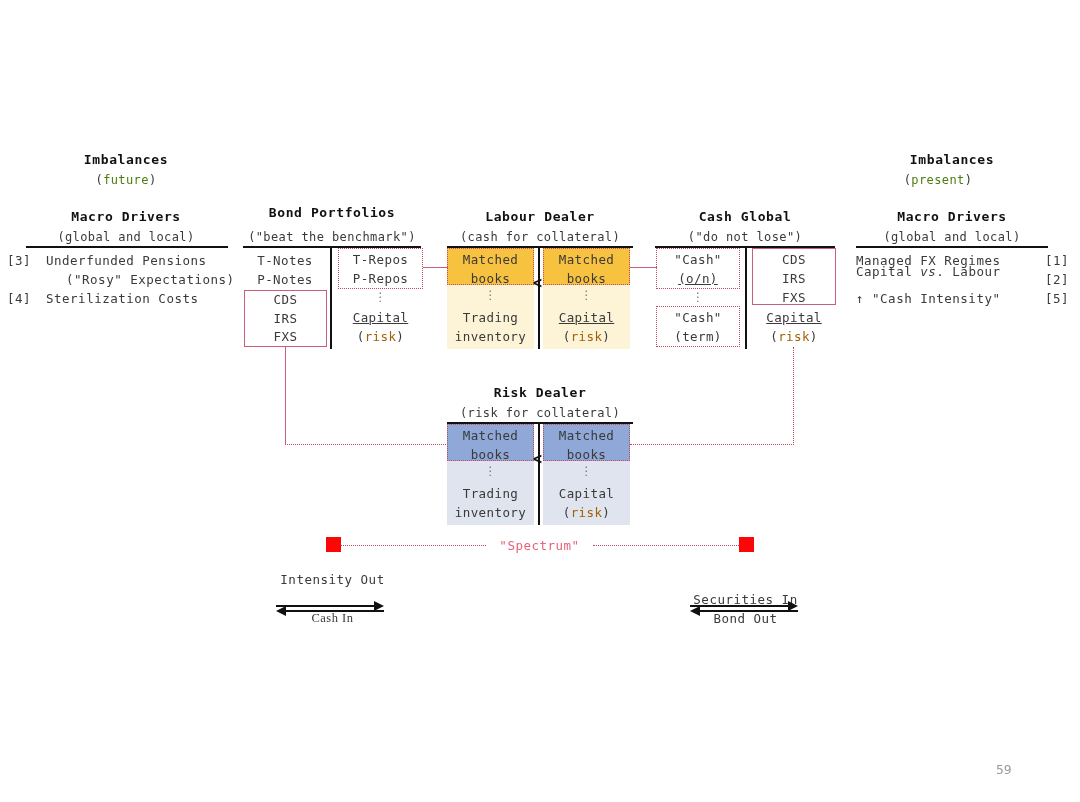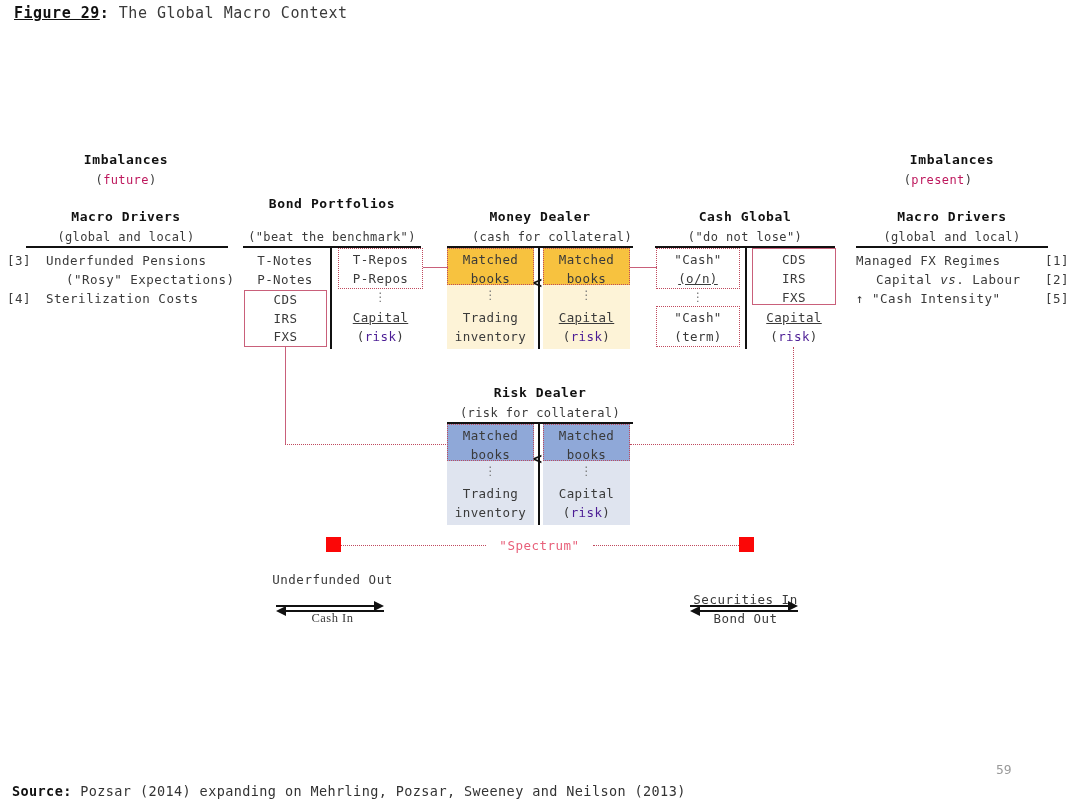--- a/index.html
+++ b/index.html
@@ -51,21 +51,21 @@
     text-align: center;
     white-space: nowrap;
   }
   .red-sub {
     font-size: 12px;
     letter-spacing: 0.4px;
     text-align: center;
     white-space: nowrap;
     color: #3a3a3a;
   }
-  .red-sub .rd { color: #be185d; }
+  .red-sub .rd { color: #4d7c0f; }
   .rule-black {
     background: #111;
     height: 2px;
   }
   .vrule-black {
     background: #111;
     width: 2px;
   }
   .body-txt {
     font-size: 12.5px;
@@ -82,21 +82,21 @@
   }
   .dots-v {
     font-size: 12px;
     color: #777;
     text-align: center;
     letter-spacing: 0.4px;
   }
   .cap-underline {
     text-decoration: underline;
   }
-  .risk-word { color: #4c1d95; }
+  .risk-word { color: #a16207; }
 
   
   .box-red-dotted {
     border: 1.6px dotted #c04a5e;
     box-sizing: border-box;
   }
   .box-red-solid {
     border: 1.4px solid #c9607a;
     box-sizing: border-box;
   }
@@ -182,24 +182,20 @@
     font-weight: bold;
     color: #111;
     line-height: 1;
   }
 </style>
 </head>
 <body>
 
 <div id="page">
 
-  <div class="abs" id="fig-title">
-    <span class="figno">Figure 29</span><span class="colon">:</span>
-    <span class="ttl">The Global Macro Context</span>
-  </div>
 
   <div class="abs hdr-bold" style="left:56px; top:152px; width:140px;">Imbalances</div>
   <div class="abs red-sub" style="left:56px; top:173px; width:140px;">
     <span>(</span><span class="rd">future</span><span>)</span>
   </div>
 
   <div class="abs hdr-bold" style="left:882px; top:152px; width:140px;">Imbalances</div>
   <div class="abs red-sub" style="left:868px; top:173px; width:140px;">
     <span>(</span><span class="rd">present</span><span>)</span>
   </div>
@@ -216,27 +212,27 @@
   <div class="abs body-txt" style="left:7px; top:291px;">[4]</div>
   <div class="abs body-txt" style="left:46px; top:291px;">Sterilization Costs</div>
 
   <div class="abs hdr-bold" style="left:852px; top:209px; width:200px;">Macro Drivers</div>
   <div class="abs hdr-sub" style="left:852px; top:230px; width:200px;">(global and local)</div>
   <div class="abs rule-black" style="left:856px; top:246px; width:192px;"></div>
 
   <div class="abs body-txt" style="left:856px; top:253px;">Managed FX Regimes</div>
   <div class="abs body-txt" style="left:1045px; top:253px;">[1]</div>
 
-  <div class="abs body-txt" style="left:856px; top:272px;margin-left:20px;"><span>Capital </span><i>vs</i><span>. Labour</span></div>
+  <div class="abs body-txt" style="left:856px; top:264px;"><span>Capital </span><i>vs</i><span>. Labour</span></div>
   <div class="abs body-txt" style="left:1045px; top:272px;">[2]</div>
 
   <div class="abs body-txt" style="left:856px; top:291px;">↑ "Cash Intensity"</div>
   <div class="abs body-txt" style="left:1045px; top:291px;">[5]</div>
 
-  <div class="abs hdr-bold" style="left:243px; top:196px; width:178px;text-align:center;">Bond Portfolios</div>
+  <div class="abs hdr-bold" style="left:243px; top:205px; width:178px;text-align:center;">Bond Portfolios</div>
   <div class="abs hdr-sub" style="left:243px; top:230px; width:178px;">("beat the benchmark")</div>
   <div class="abs rule-black" style="left:243px; top:246px; width:178px;"></div>
   <div class="abs vrule-black" style="left:330px; top:246px; height:103px;"></div>
 
   <div class="abs cell-txt" style="left:243px; top:253px; width:84px;">T-Notes</div>
   <div class="abs cell-txt" style="left:243px; top:272px; width:84px;">P-Notes</div>
 
   <div class="abs box-red-solid" style="left:244px; top:290px; width:83px; height:57px;"></div>
   <div class="abs cell-txt" style="left:244px; top:292px; width:83px;">CDS</div>
   <div class="abs cell-txt" style="left:244px; top:311px; width:83px;">IRS</div>
@@ -244,22 +240,22 @@
 
   <div class="abs box-red-dotted" style="left:338px; top:248px; width:85px; height:41px;"></div>
   <div class="abs cell-txt" style="left:338px; top:252px; width:85px;">T-Repos</div>
   <div class="abs cell-txt" style="left:338px; top:271px; width:85px;">P-Repos</div>
   <div class="abs dots-v" style="left:338px; top:290px; width:85px;">⋮</div>
   <div class="abs cell-txt cap-underline" style="left:338px; top:310px; width:85px;">Capital</div>
   <div class="abs cell-txt" style="left:338px; top:329px; width:85px;">
     <span>(</span><span class="risk-word">risk</span><span>)</span>
   </div>
 
-  <div class="abs hdr-bold" style="left:447px; top:209px; width:186px;">Money Dealer</div>
-  <div class="abs hdr-sub" style="left:459px; top:230px; width:186px;">(cash for collateral)</div>
+  <div class="abs hdr-bold" style="left:447px; top:209px; width:186px;">Labour Dealer</div>
+  <div class="abs hdr-sub" style="left:447px; top:230px; width:186px;">(cash for collateral)</div>
   <div class="abs rule-black" style="left:447px; top:246px; width:186px;"></div>
   <div class="abs vrule-black" style="left:538px; top:246px; height:103px;"></div>
 
   <div class="abs fill-cream" style="left:447px; top:285px; width:87px; height:64px;"></div>
   <div class="abs fill-cream" style="left:543px; top:285px; width:87px; height:64px;"></div>
 
   <div class="abs fill-gold box-red-dotted" style="left:447px; top:248px; width:87px; height:37px;"></div>
   <div class="abs cell-txt" style="left:447px; top:252px; width:87px;">Matched</div>
   <div class="abs cell-txt" style="left:447px; top:271px; width:87px;">books</div>
 
@@ -343,32 +339,29 @@
 
   <div class="abs ln-v-dot" style="left:793px; top:347px; height:98px;"></div>
   <div class="abs ln-h-dot" style="left:630px; top:444px; width:164px;"></div>
 
   <div class="abs sq-red" style="left:326px; top:537px;"></div>
   <div class="abs sq-red" style="left:739px; top:537px;"></div>
   <div class="abs ln-h-dot" style="left:341px; top:545px; width:145px;"></div>
   <div class="abs ln-h-dot" style="left:593px; top:545px; width:146px;"></div>
   <div class="abs spectrum-label" style="left:486px; top:538px; width:107px;">"Spectrum"</div>
 
-  <div class="abs arrow-cap" style="left:260px; top:572px; width:145px;">Underfunded Out</div>
+  <div class="abs arrow-cap" style="left:260px; top:572px; width:145px;">Intensity Out</div>
   <div class="abs arrow-line" style="left:276px; top:605px; width:98px;"></div>
   <div class="abs arrow-head-r" style="left:374px; top:601px;"></div>
   <div class="abs arrow-line" style="left:286px; top:610px; width:98px;"></div>
   <div class="abs arrow-head-l" style="left:276px; top:606px;"></div>
   <div class="abs arrow-cap" style="left:260px; top:611px; width:145px;font-family:Liberation Serif, serif;">Cash In</div>
 
   <div class="abs arrow-cap" style="left:673px; top:592px; width:145px;">Securities In</div>
   <div class="abs arrow-line" style="left:690px; top:605px; width:98px;"></div>
   <div class="abs arrow-head-r" style="left:788px; top:601px;"></div>
   <div class="abs arrow-line" style="left:700px; top:610px; width:98px;"></div>
   <div class="abs arrow-head-l" style="left:690px; top:606px;"></div>
   <div class="abs arrow-cap" style="left:673px; top:611px; width:145px;">Bond Out</div>
 
   <div class="abs" id="pageno">59</div>
-  <div class="abs" id="source">
-    <span class="slabel">Source</span><span class="slabel">:</span><span> Pozsar (2014) expanding on Mehrling, Pozsar, Sweeney and Neilson (2013)</span>
-  </div>
 
 </div>
 
 </body></html>

